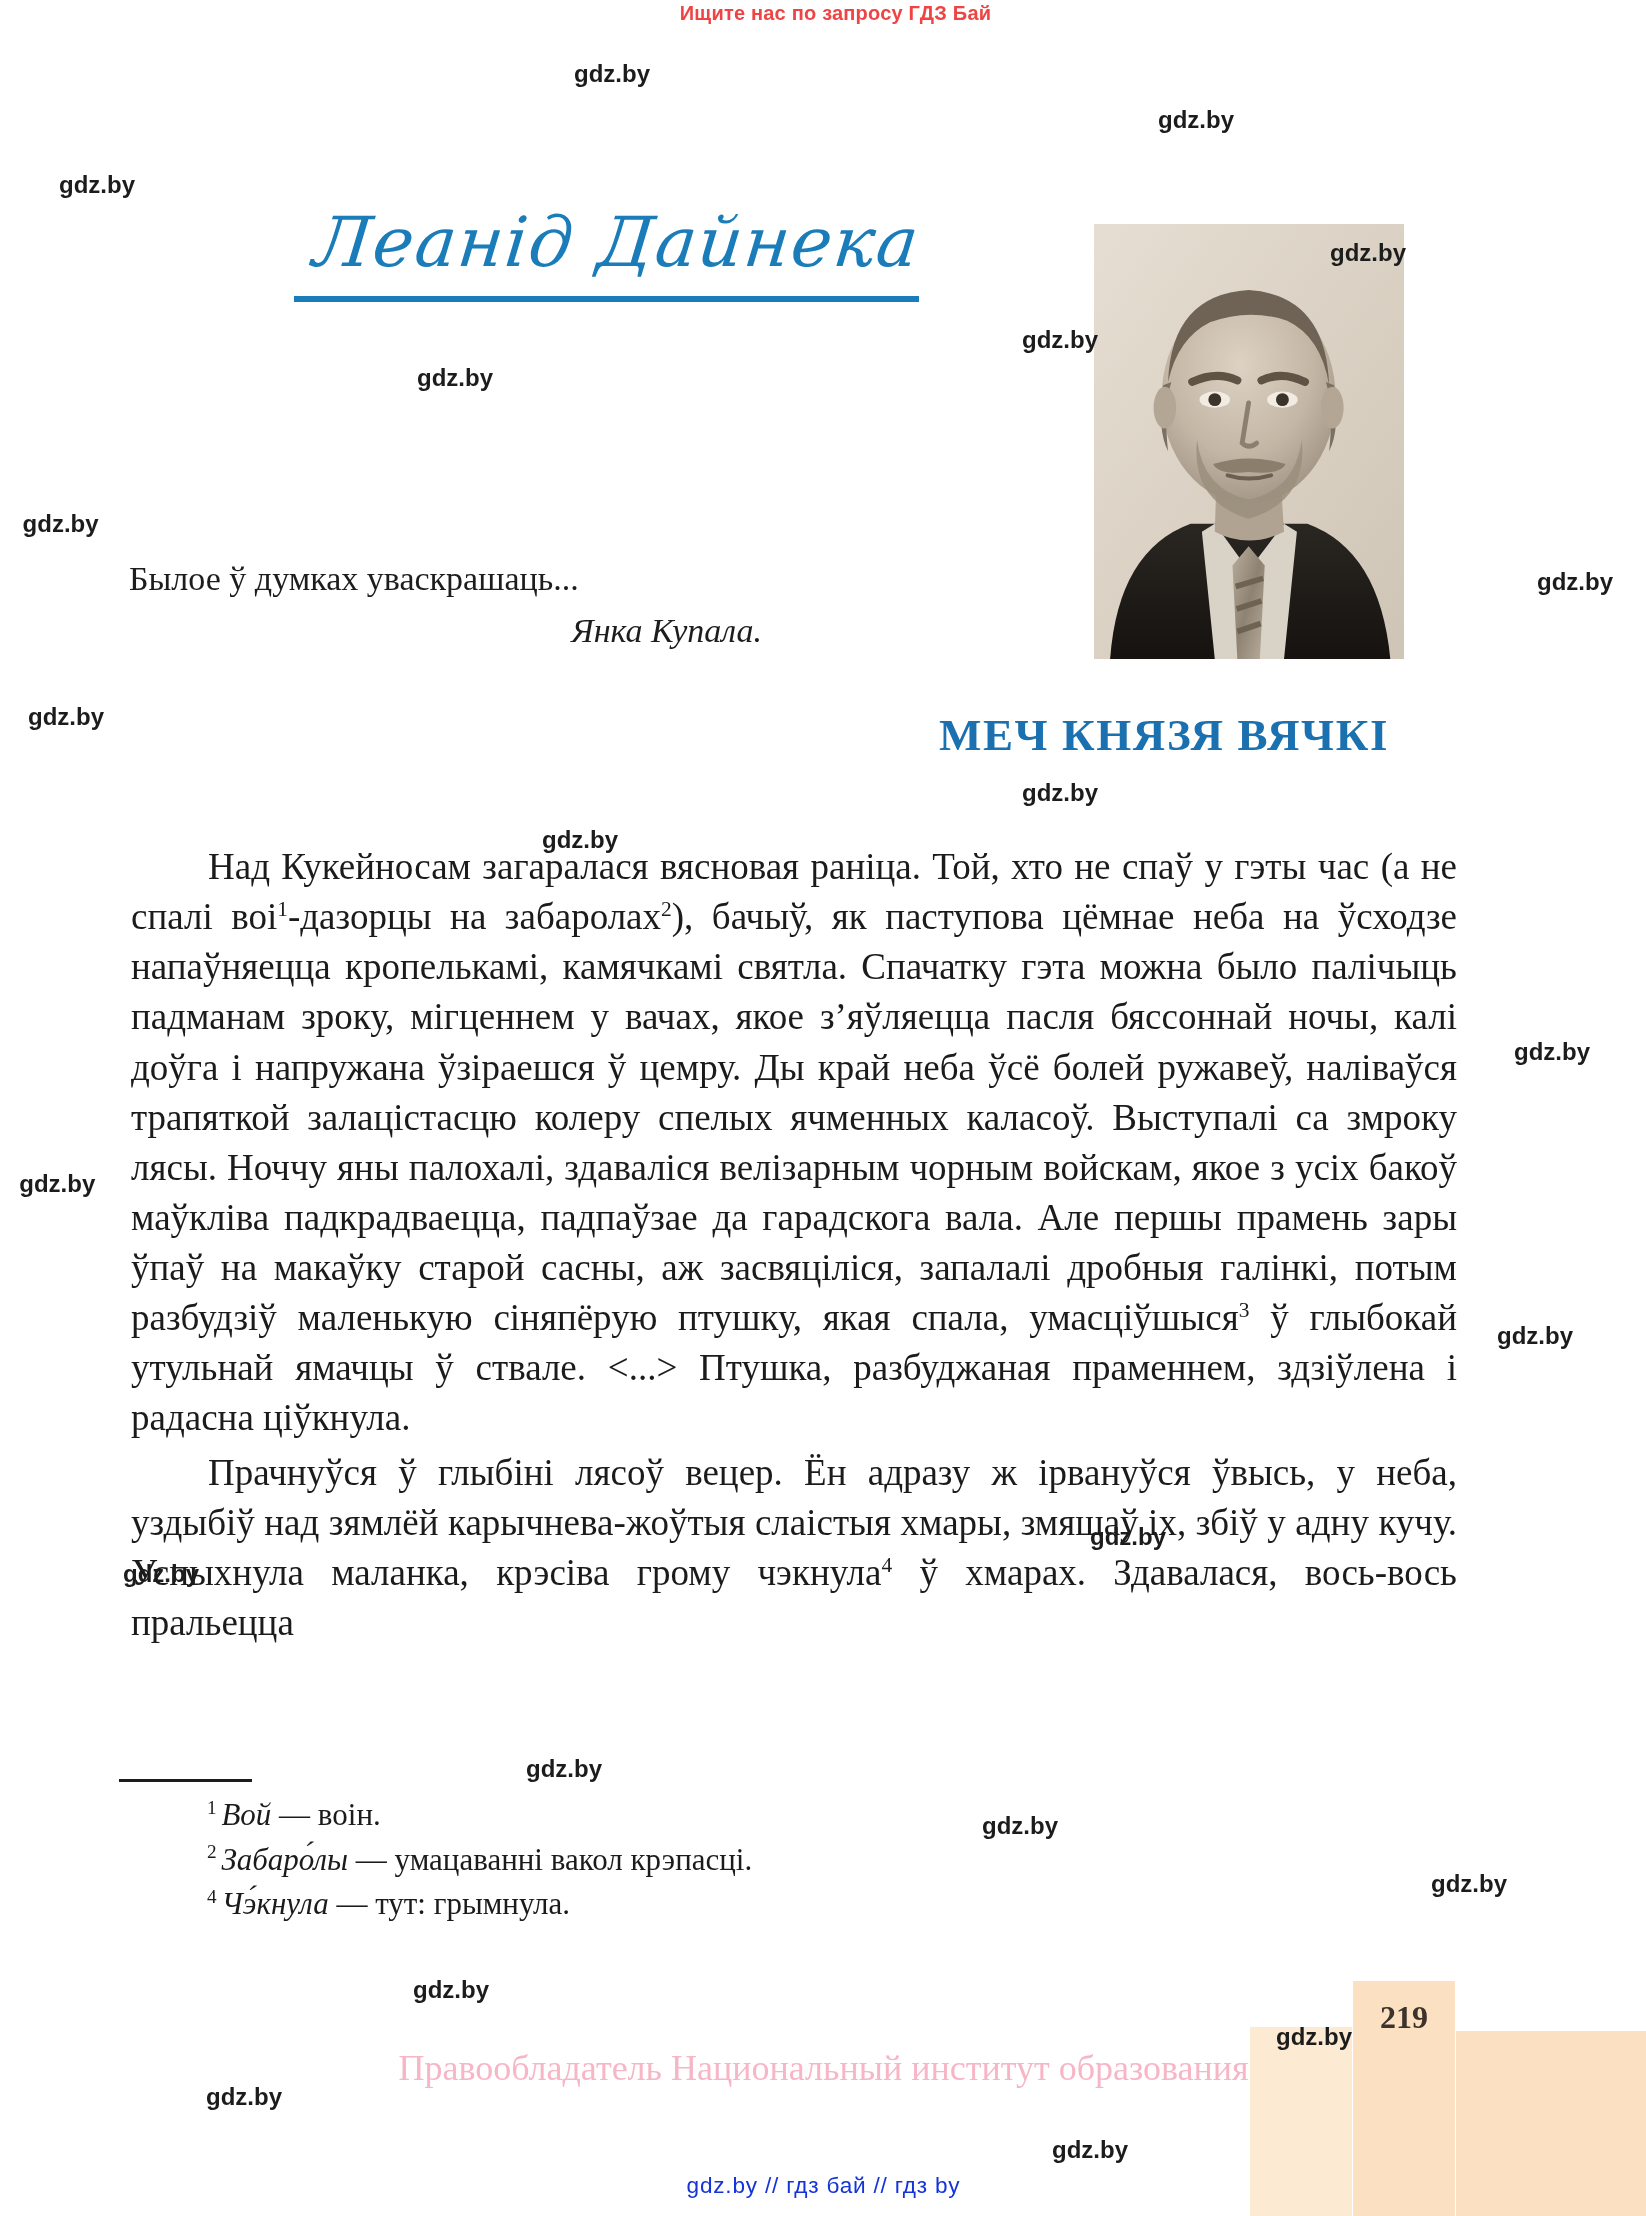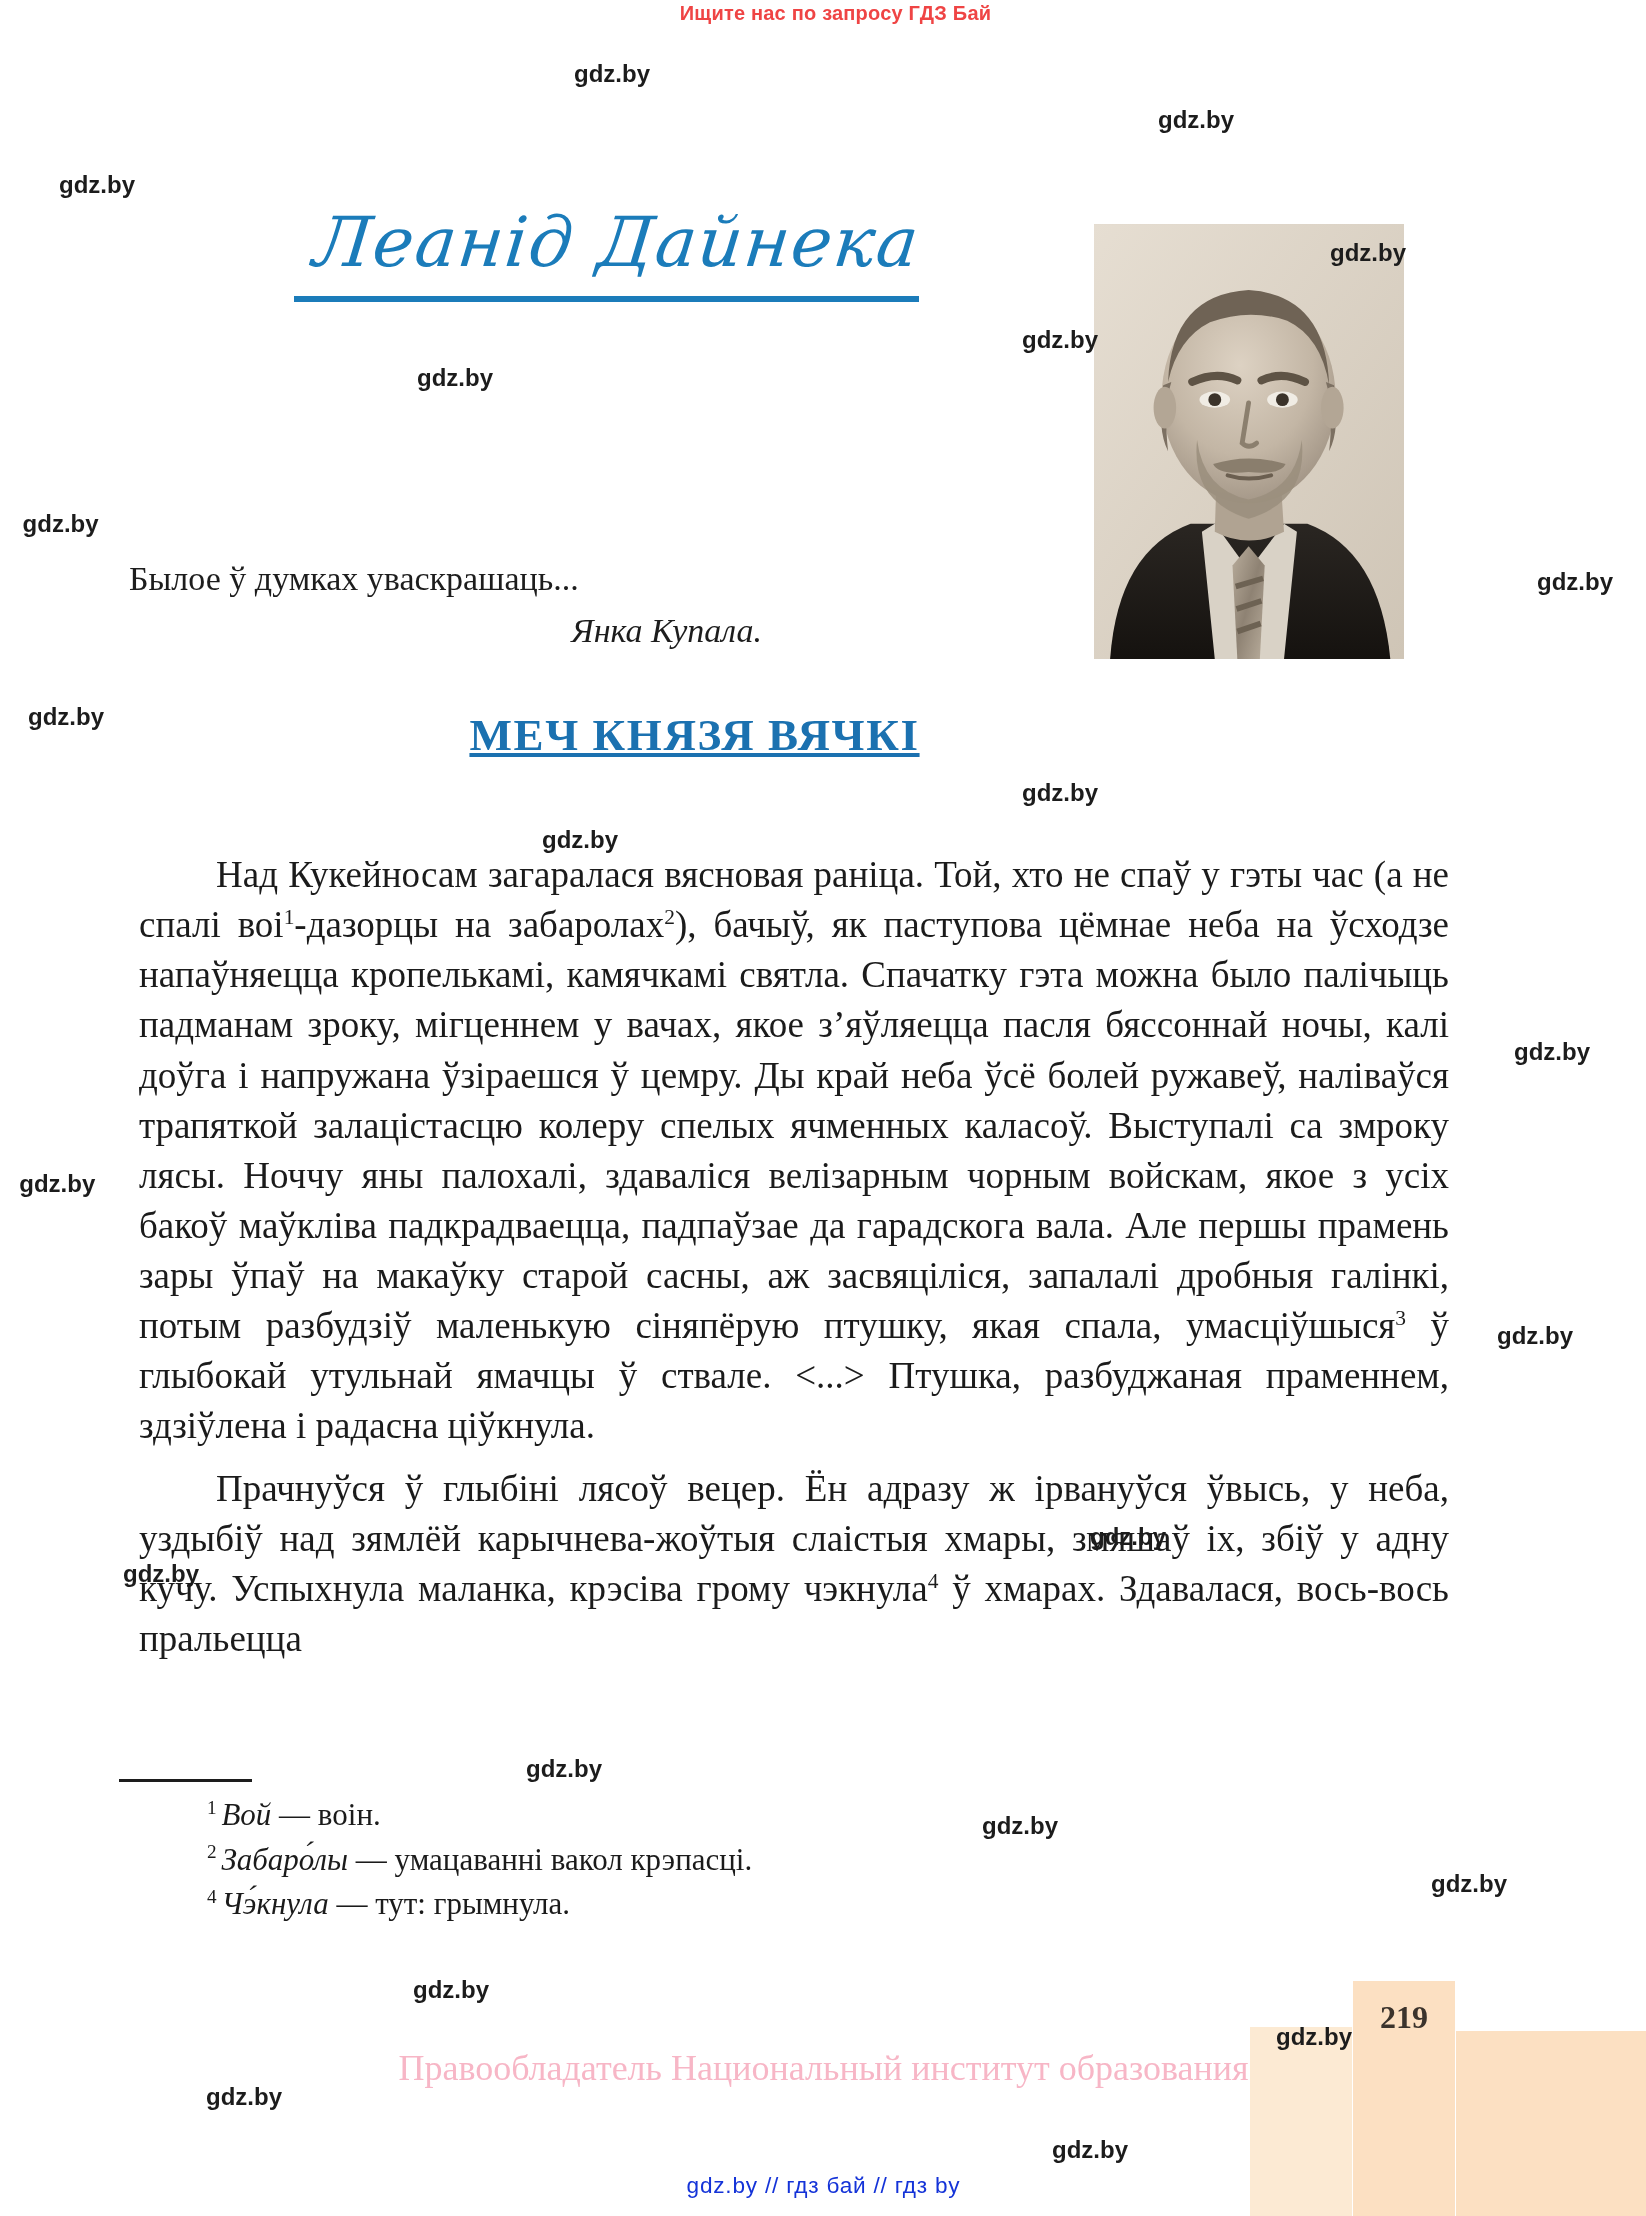--- a/index.html
+++ b/index.html
@@ -97,26 +97,25 @@
     margin-top: 6.4px;
     padding-right: 4px;
   }
 
   
   .work-title {
     position: absolute;
     left: 0;
     top: 709px;
     width: 1389px;
-    text-align: center;
+    text-align: right;
     font-size: 45px;
     font-weight: bold;
     color: #1b71b0;
     letter-spacing: 1.6px;
-    text-decoration: underline;
   }
   .work-sub {
     position: absolute;
     left: 0;
     top: 780px;
     width: 1647px;
     text-align: center;
     font-size: 34px;
     font-style: italic;
     color: #1d1d1d;
@@ -129,21 +128,21 @@
     left: 127px;
     top: 838px;
     width: 1334px;
     font-size: 37px;
     line-height: 1.355;
     color: #1b1b1b;
     text-align: justify;
     -webkit-hyphens: none;
     hyphens: none;
   }
-  .body-text p { margin: 12px; }
+  .body-text p { margin: 4px; }
   .body-text p.indent { text-indent: 77px; }
   .body-text sup {
     font-size: 0.58em;
     vertical-align: super;
     line-height: 0;
   }
 
   
   .fn-rule {
     position: absolute;

